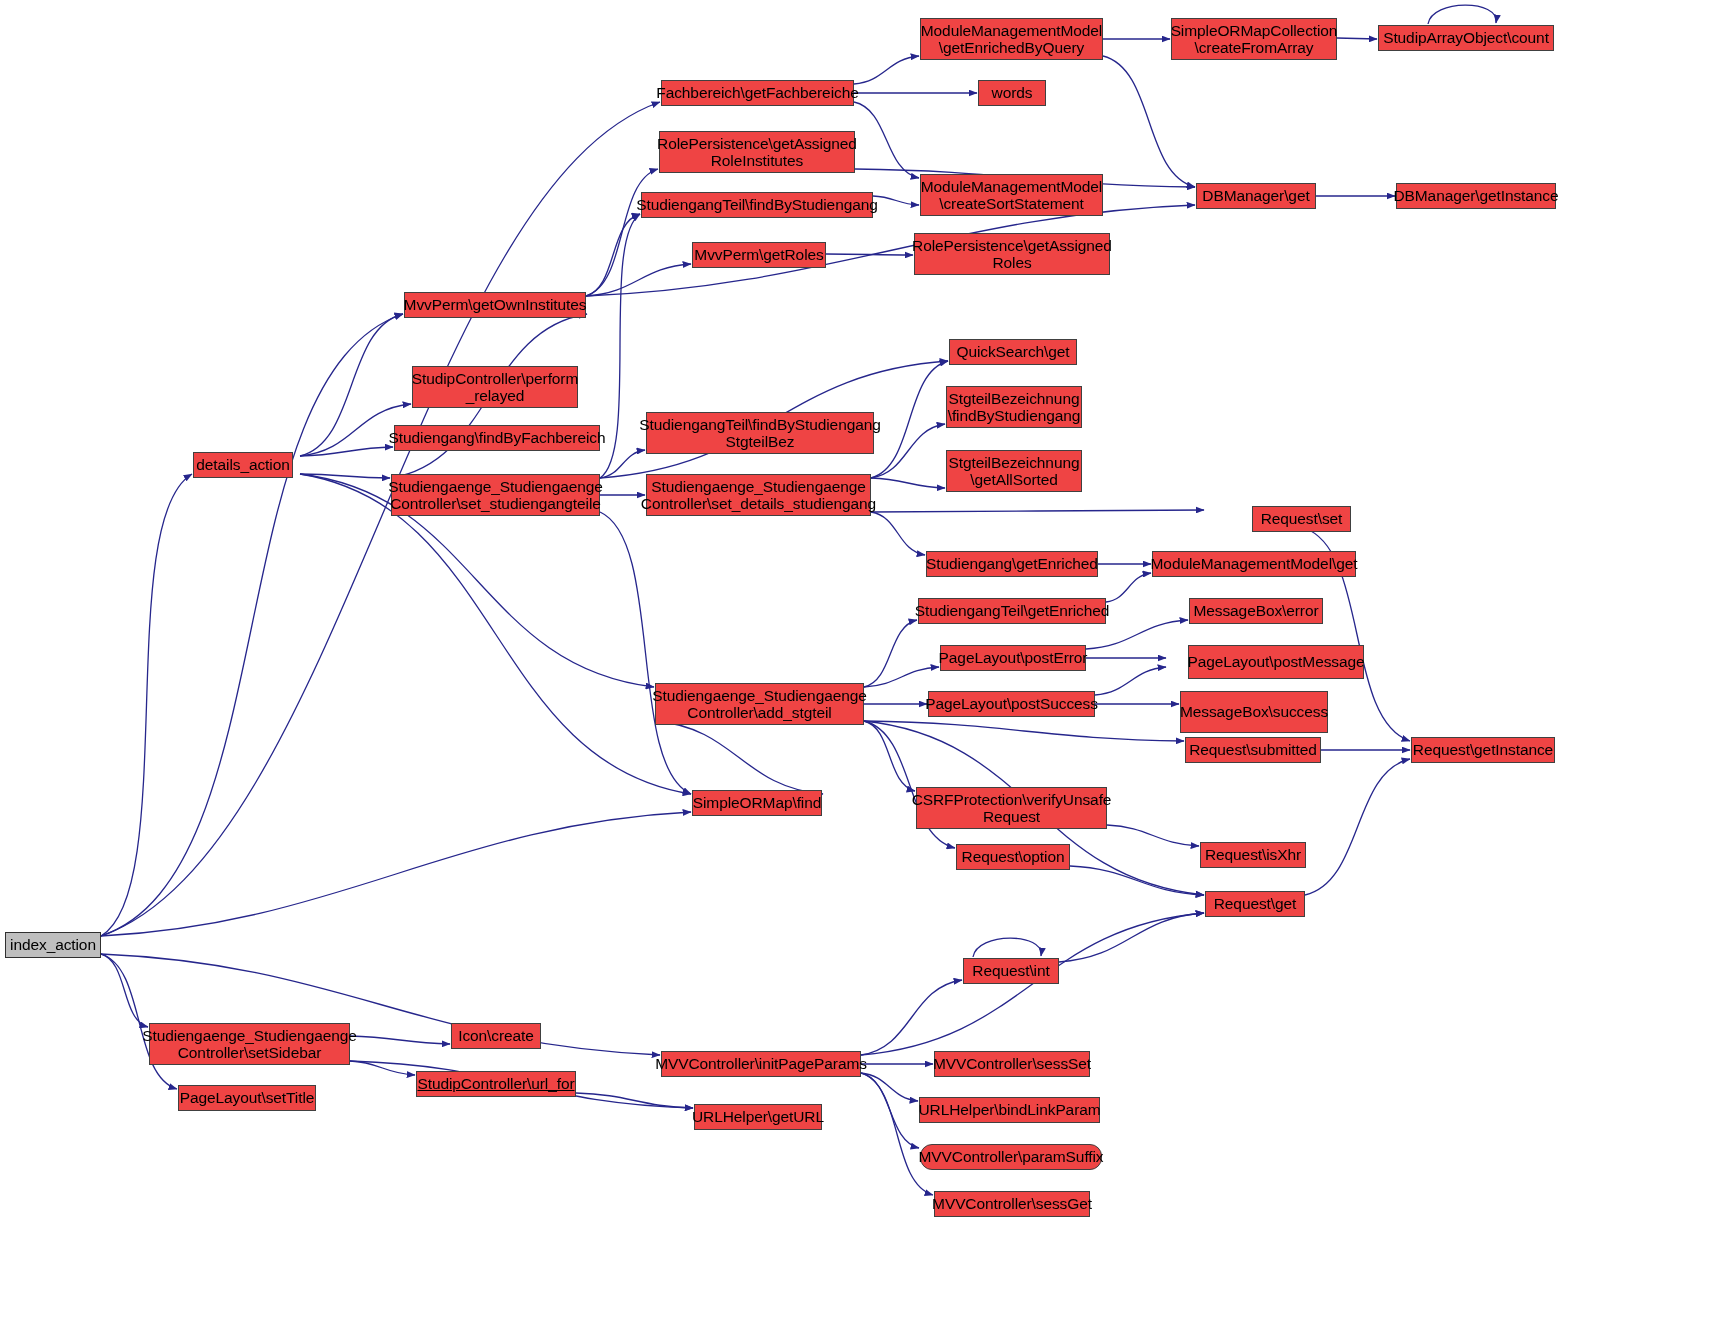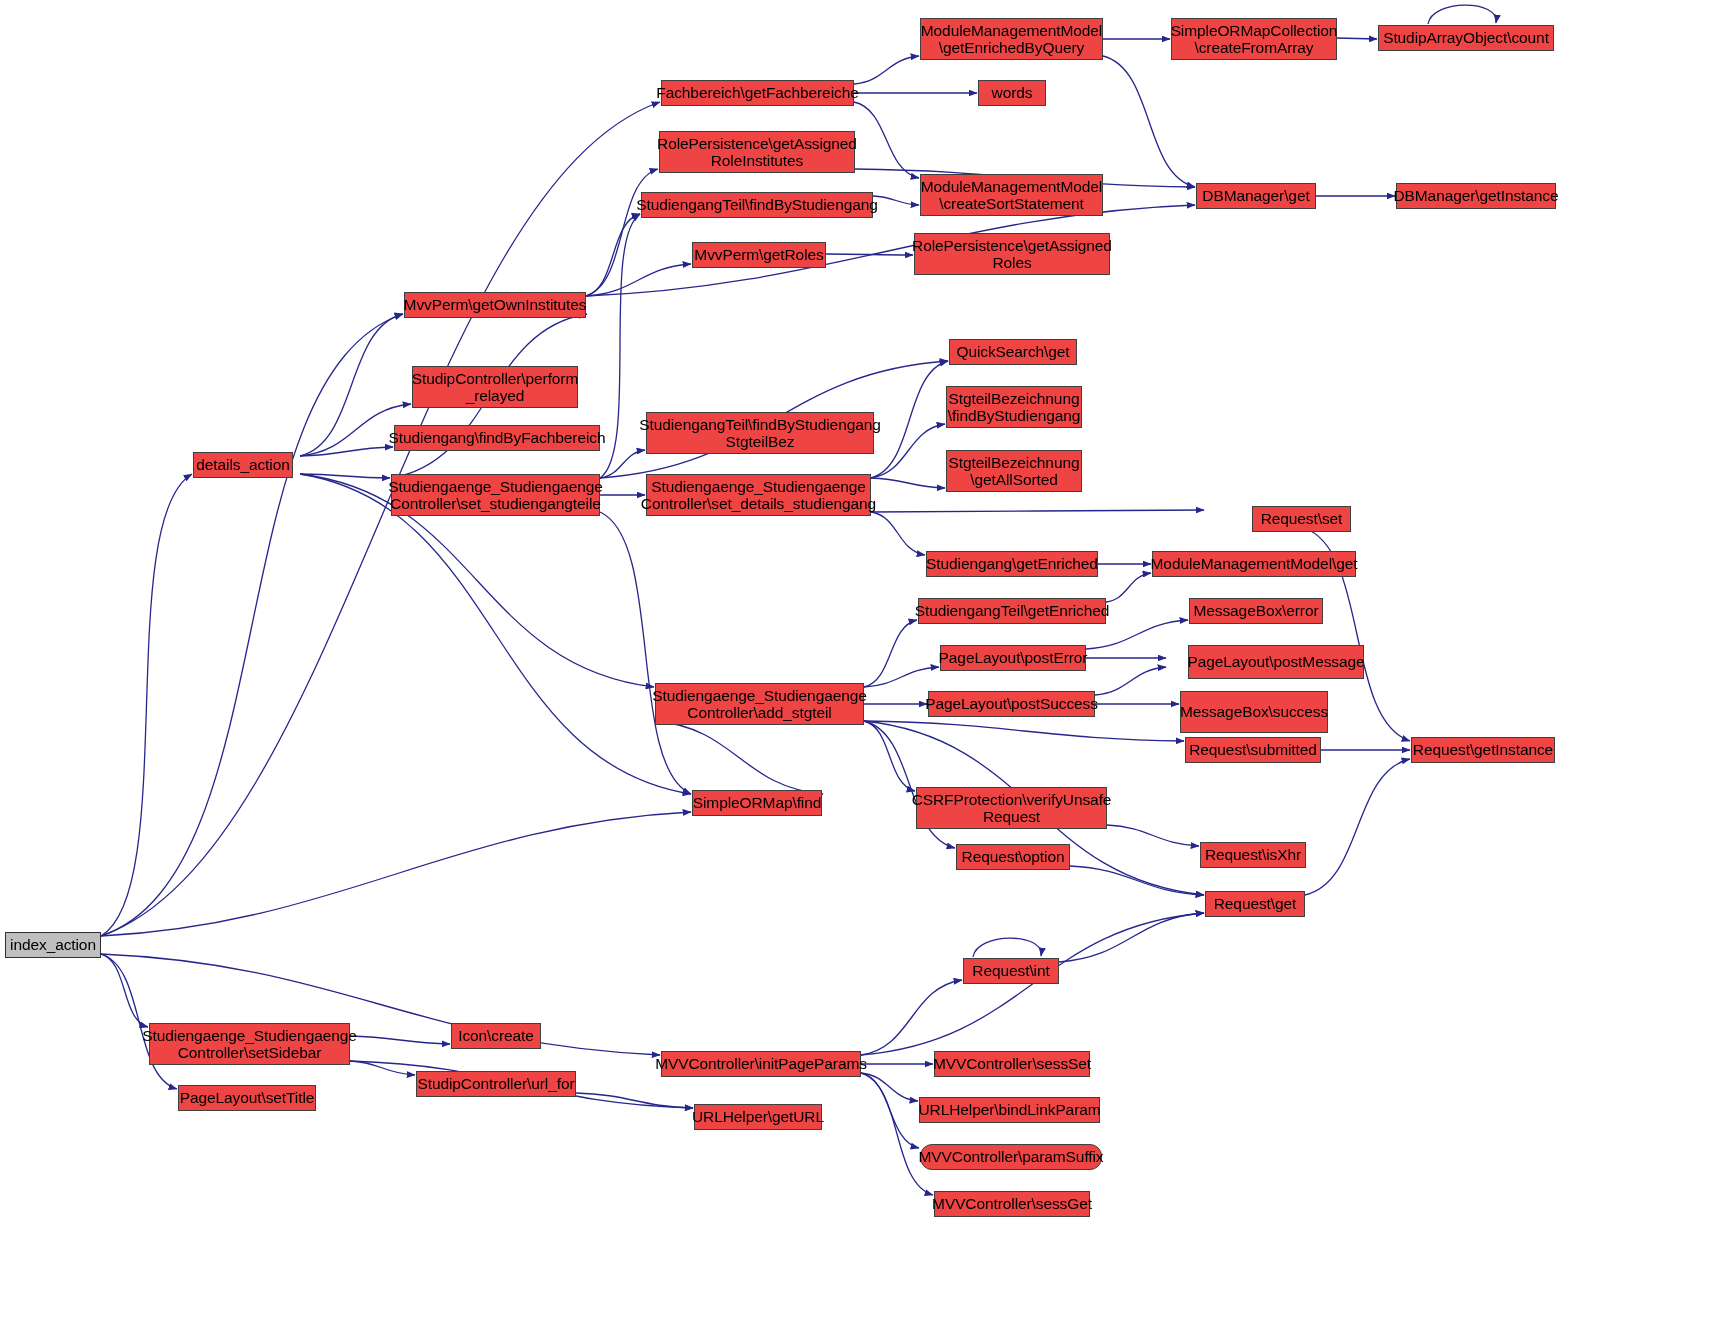--- a/index.html
+++ b/index.html
@@ -186,19 +186,19 @@
       <div class="node" style="left: 956px; top: 844px; width: 114px; height: 26px;"><span class="node-label">Request\option</span></div>
       <div class="node" style="left: 1200px; top: 842px; width: 106px; height: 26px;"><span class="node-label">Request\isXhr</span></div>
       <div class="node" style="left: 1205px; top: 891px; width: 100px; height: 26px;"><span class="node-label">Request\get</span></div>
       <div class="node" style="left: 963px; top: 958px; width: 96px; height: 26px;"><span class="node-label">Request\int</span></div>
       <div class="node" style="left: 149px; top: 1023px; width: 201px; height: 42px;"><span class="node-label">Studiengaenge_Studiengaenge
 Controller\setSidebar</span></div>
       <div class="node" style="left: 451px; top: 1023px; width: 90px; height: 26px;"><span class="node-label">Icon\create</span></div>
       <div class="node" style="left: 661px; top: 1051px; width: 200px; height: 26px;"><span class="node-label">MVVController\initPageParams</span></div>
       <div class="node" style="left: 934px; top: 1051px; width: 156px; height: 26px;"><span class="node-label">MVVController\sessSet</span></div>
       <div class="node" style="left: 178px; top: 1085px; width: 138px; height: 26px;"><span class="node-label">PageLayout\setTitle</span></div>
-      <div class="node" style="left: 416px; top: 1071px; width: 160px; height: 26px;"><span class="node-label">StudipController\url_for</span></div>
+      <div class="node" style="left: 416px; top: 1071px; width: 160px; height: 26px; text-decoration: underline;"><span class="node-label">StudipController\url_for</span></div>
       <div class="node" style="left: 694px; top: 1104px; width: 128px; height: 26px;"><span class="node-label">URLHelper\getURL</span></div>
       <div class="node" style="left: 919px; top: 1097px; width: 181px; height: 26px;"><span class="node-label">URLHelper\bindLinkParam</span></div>
       <div class="node" style="left: 920px; top: 1144px; width: 182px; height: 26px; border-radius: 12px;"><span class="node-label">MVVController\paramSuffix</span></div>
       <div class="node" style="left: 934px; top: 1191px; width: 156px; height: 26px;"><span class="node-label">MVVController\sessGet</span></div>
     </div>
 </div>
 
 </body></html>

